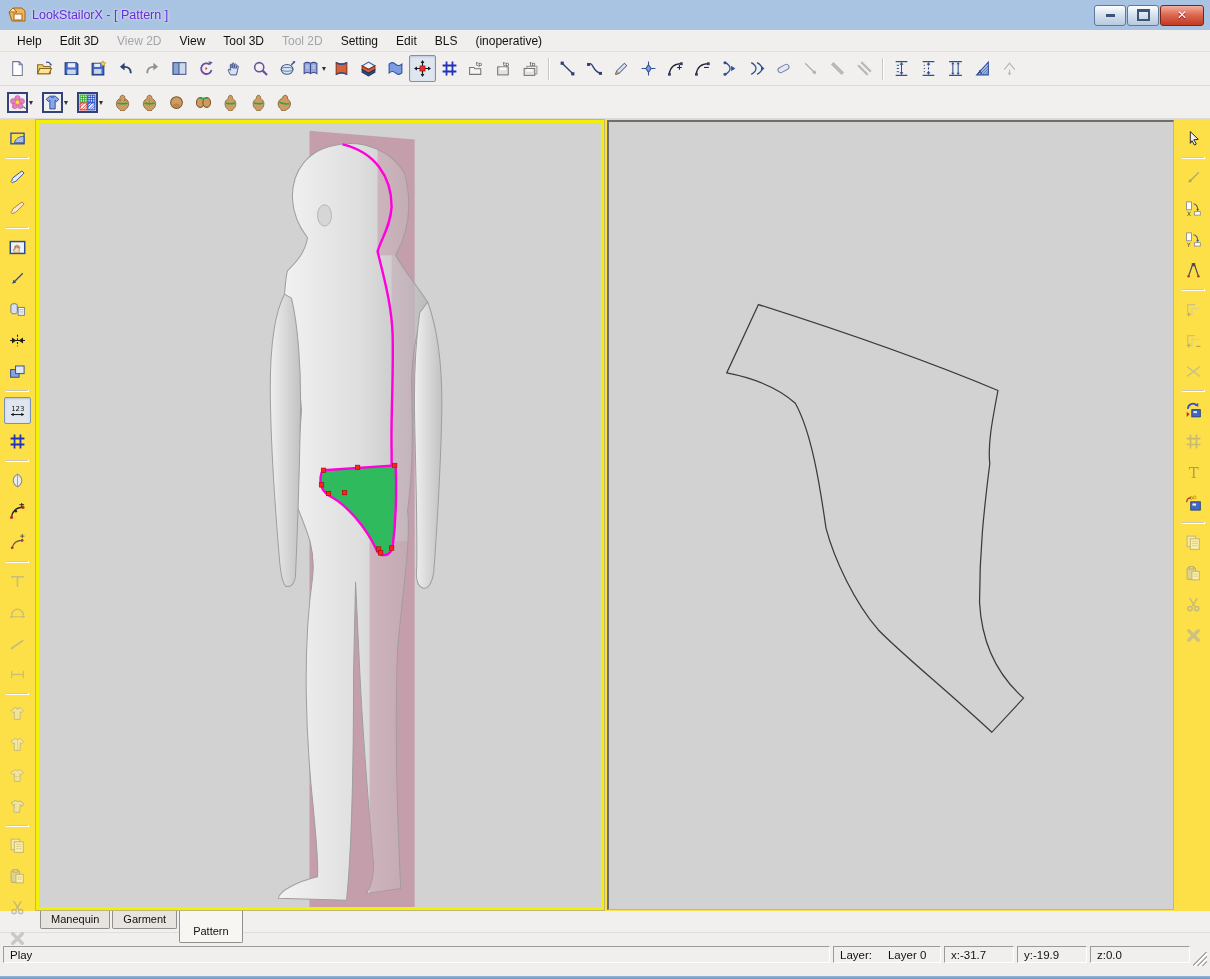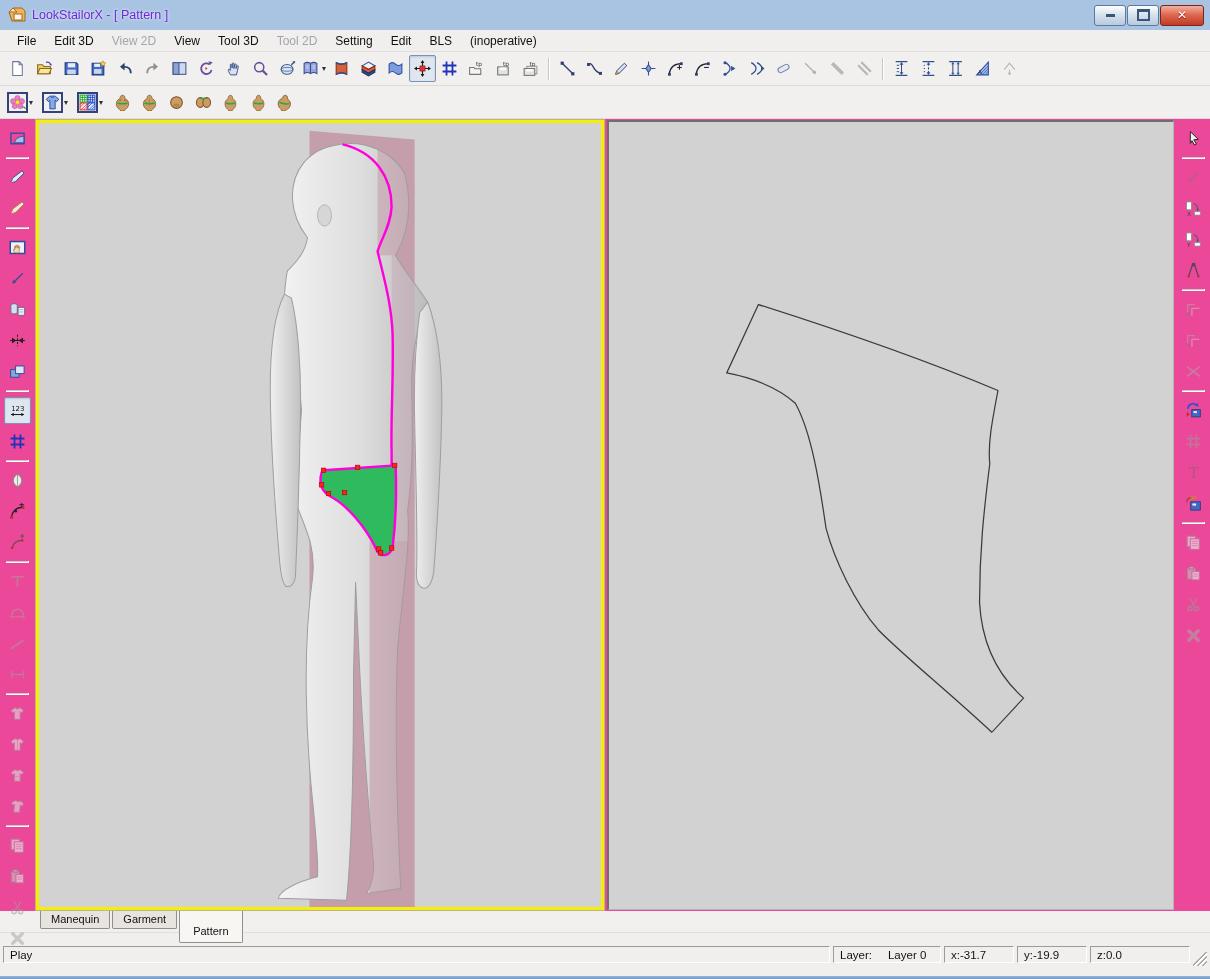--- a/index.html
+++ b/index.html
@@ -26,21 +26,21 @@
   .tbtn.pressed{border-color:#7a93b5;background:#dfe6ef;box-shadow:inset 0 1px 2px #b9c6d6;}
   .tbtn.boxed .ic{outline:2px solid #33427a;outline-offset:0px;}
   .tbtn.boxed{margin:0 4px;}
   .tbtn.dis{filter:grayscale(1) opacity(.55);}
   .ic{width:17px;height:17px;display:block;}
   .ic svg{display:block;}
   .dd{font-size:7px;color:#333;margin-left:2px;}
   .tsep{width:1px;height:22px;background:#c9c7c3;border-right:1px solid #fff;margin:0 4px;flex:none;}
   .tsep.v{width:22px;height:1px;background:#c9c7c3;border-bottom:1px solid #fff;margin:3px 0;}
   
-  .main{flex:1;display:flex;background:#ec4899;min-height:0;}
+  .main{flex:1;display:flex;background:#fde047;min-height:0;}
   .vbar{width:34px;display:flex;flex-direction:column;align-items:center;padding-top:4px;flex:none;}
   .vbar .tbtn{margin:2px 0;}
   .workspace{flex:1;display:flex;padding:1px 2px;min-width:0;}
   .vp3d{width:562px;flex:none;border:3px solid #f4ef09;outline:1px solid #bdb87a;background:#d2d2d2;position:relative;overflow:hidden;}
   .vp2d{flex:1;margin-left:3px;border-top:2px solid #6e6e6e;border-left:2px solid #6e6e6e;border-right:1px solid #b5b5b5;border-bottom:1px solid #b5b5b5;background:#d2d2d2;overflow:hidden;}
   .vp3d svg,.vp2d svg{width:100%;height:100%;display:block;}
   
   .tabbar{height:21px;background:#f1f0ee;display:flex;align-items:flex-start;padding-left:40px;}
   .tab{font-size:11px;color:#111;background:#e7e4e0;border:1px solid #8f8f8f;border-top:none;padding:2px 10px 3px;margin-right:2px;border-radius:0 0 2px 2px;}
   .tab.active{background:#f8f6f3;padding:14px 13px 5px;position:relative;z-index:2;}
@@ -77,21 +77,21 @@
       <div class="wbtn">
           <div class="glyph-max"></div>
         </div>
       <div class="wbtn close">
           <span class="glyph-x">✕</span>
         </div>
     </div>
   </div>
 
   <div class="menubar" id="menubar">
-      <div class="menuitem">File</div>
+      <div class="menuitem">Help</div>
       <div class="menuitem">Edit 3D</div>
       <div class="menuitem dis">View 2D</div>
       <div class="menuitem">View</div>
       <div class="menuitem">Tool 3D</div>
       <div class="menuitem dis">Tool 2D</div>
       <div class="menuitem">Setting</div>
       <div class="menuitem">Edit</div>
       <div class="menuitem">BLS</div>
       <div class="menuitem">(inoperative)</div>
     </div>

